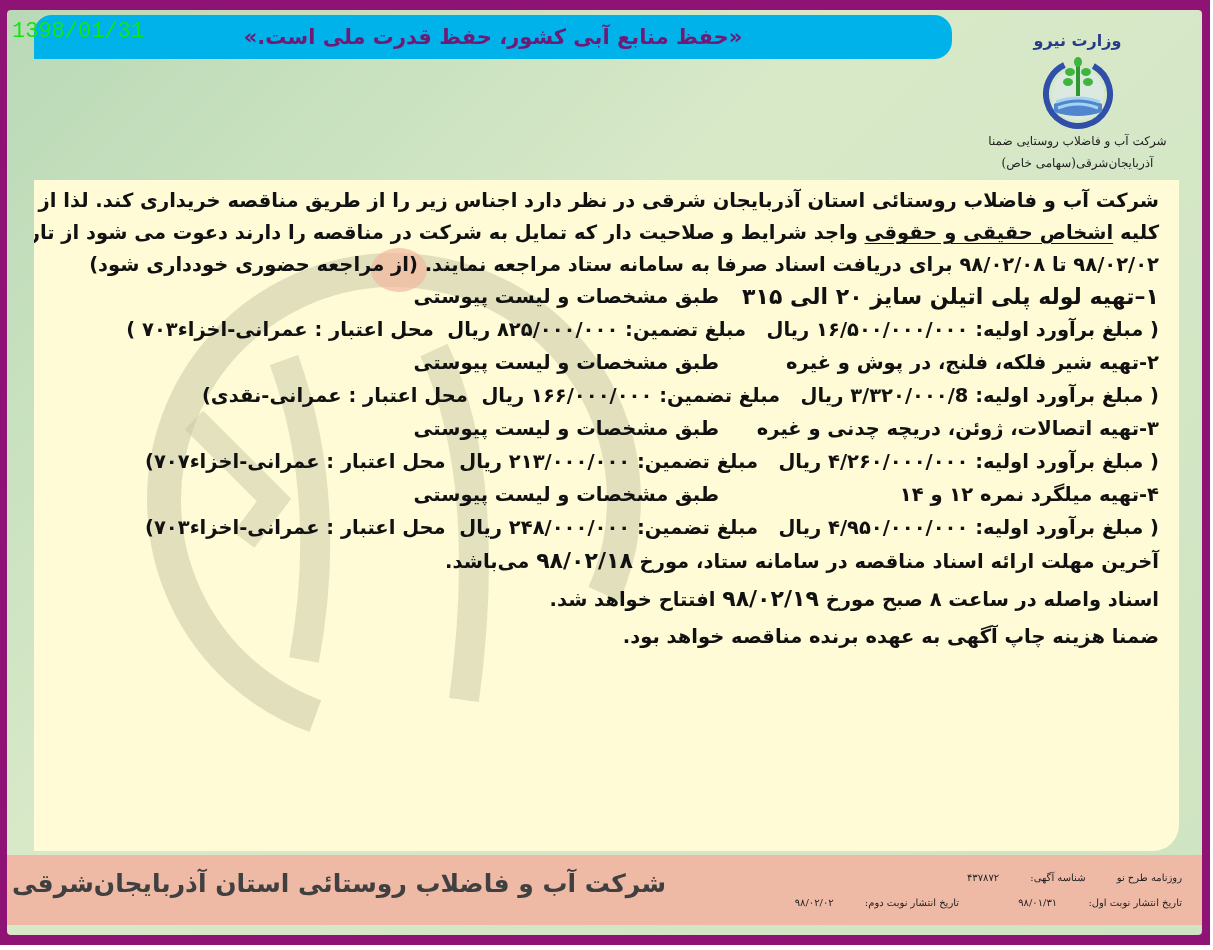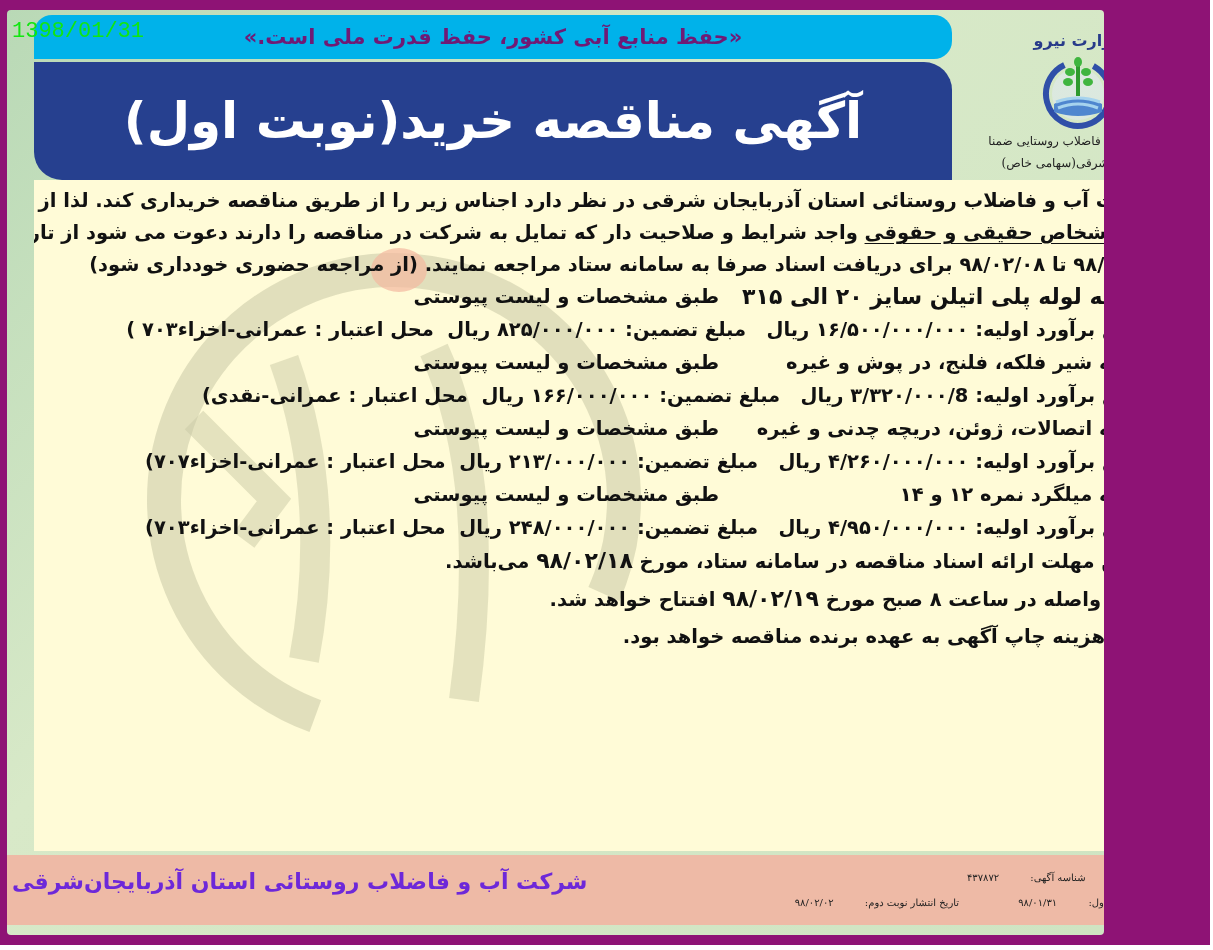--- a/index.html
+++ b/index.html
@@ -4,21 +4,21 @@
   <style>
     * { box-sizing: border-box; margin: 0; padding: 0; }
     html, body { width: 1213px; height: 950px; overflow: hidden; background: #ffffff; }
     body { font-family: "DejaVu Sans", sans-serif; }
 
     .frame {
       position: absolute; left: 0; top: 0; width: 1210px; height: 945px;
       background: #8e1375;
     }
     .canvas {
-      position: absolute; left: 7px; top: 10px; width: 1097px; height: 925px;
+      position: absolute; left: 7px; top: 10px; width: 1195px; height: 925px;
       background: linear-gradient(135deg, #b9d9b6 0%, #d8e9c8 40%, #cfe4c2 100%);
       border-radius: 4px;
       overflow: hidden;
     }
 
     .stamp-date {
       position: absolute; left: 5px; top: 9px;
       color: #11e611; font-family: "Liberation Mono", monospace;
       font-size: 22px; letter-spacing: 0px; z-index: 5;
     }
@@ -89,39 +89,36 @@
       background: #eebaa6;
       direction: rtl;
     }
     .footer-meta {
       position: absolute; right: 20px; top: 10px;
       font-family: "DejaVu Serif", serif; font-size: 10px; color: #222; line-height: 25px;
     }
     .footer-meta .row span { margin-left: 28px; }
     .footer-company {
       position: absolute; left: 5px; top: 14px;
-      font-size: 22px; font-weight: bold; color: #6d28d9;
+      font-size: 25px; font-weight: bold; color: #404040;
       font-family: "DejaVu Sans", sans-serif;
     }
   </style>
 </head>
 <body>
 
 <div class="frame">
   <div class="canvas">
 
     <div class="stamp-date">1398/01/31</div>
 
     <div class="motto-bar">
       <span class="motto-text">«حفظ منابع آبی کشور، حفظ قدرت ملی است.»</span>
     </div>
 
-    <div class="title-bar">
-      <h1 class="title-text">آگهی مناقصه خرید(نوبت اول)</h1>
-    </div>
 
     <div class="logo-block">
       <div class="ministry">وزارت نیرو</div>
       <div class="logo-icon">
         <svg width="76" height="76" viewBox="0 0 76 76">
           <circle cx="38" cy="40" r="32" fill="none" stroke="#2f4fa8" stroke-width="6" stroke-dasharray="170 30" transform="rotate(-60 38 40)"></circle>
           <circle cx="38" cy="40" r="26" fill="#dfeaf0" opacity="0.6"></circle>
           <path d="M14 50 Q38 36 62 50 L62 58 Q38 66 14 58 Z" fill="#4f86cf"></path>
           <path d="M16 48 Q38 40 60 48" stroke="#a6d3ee" stroke-width="3" fill="none"></path>
           <path d="M18 54 Q38 46 58 54" stroke="#a6d3ee" stroke-width="3" fill="none"></path>

